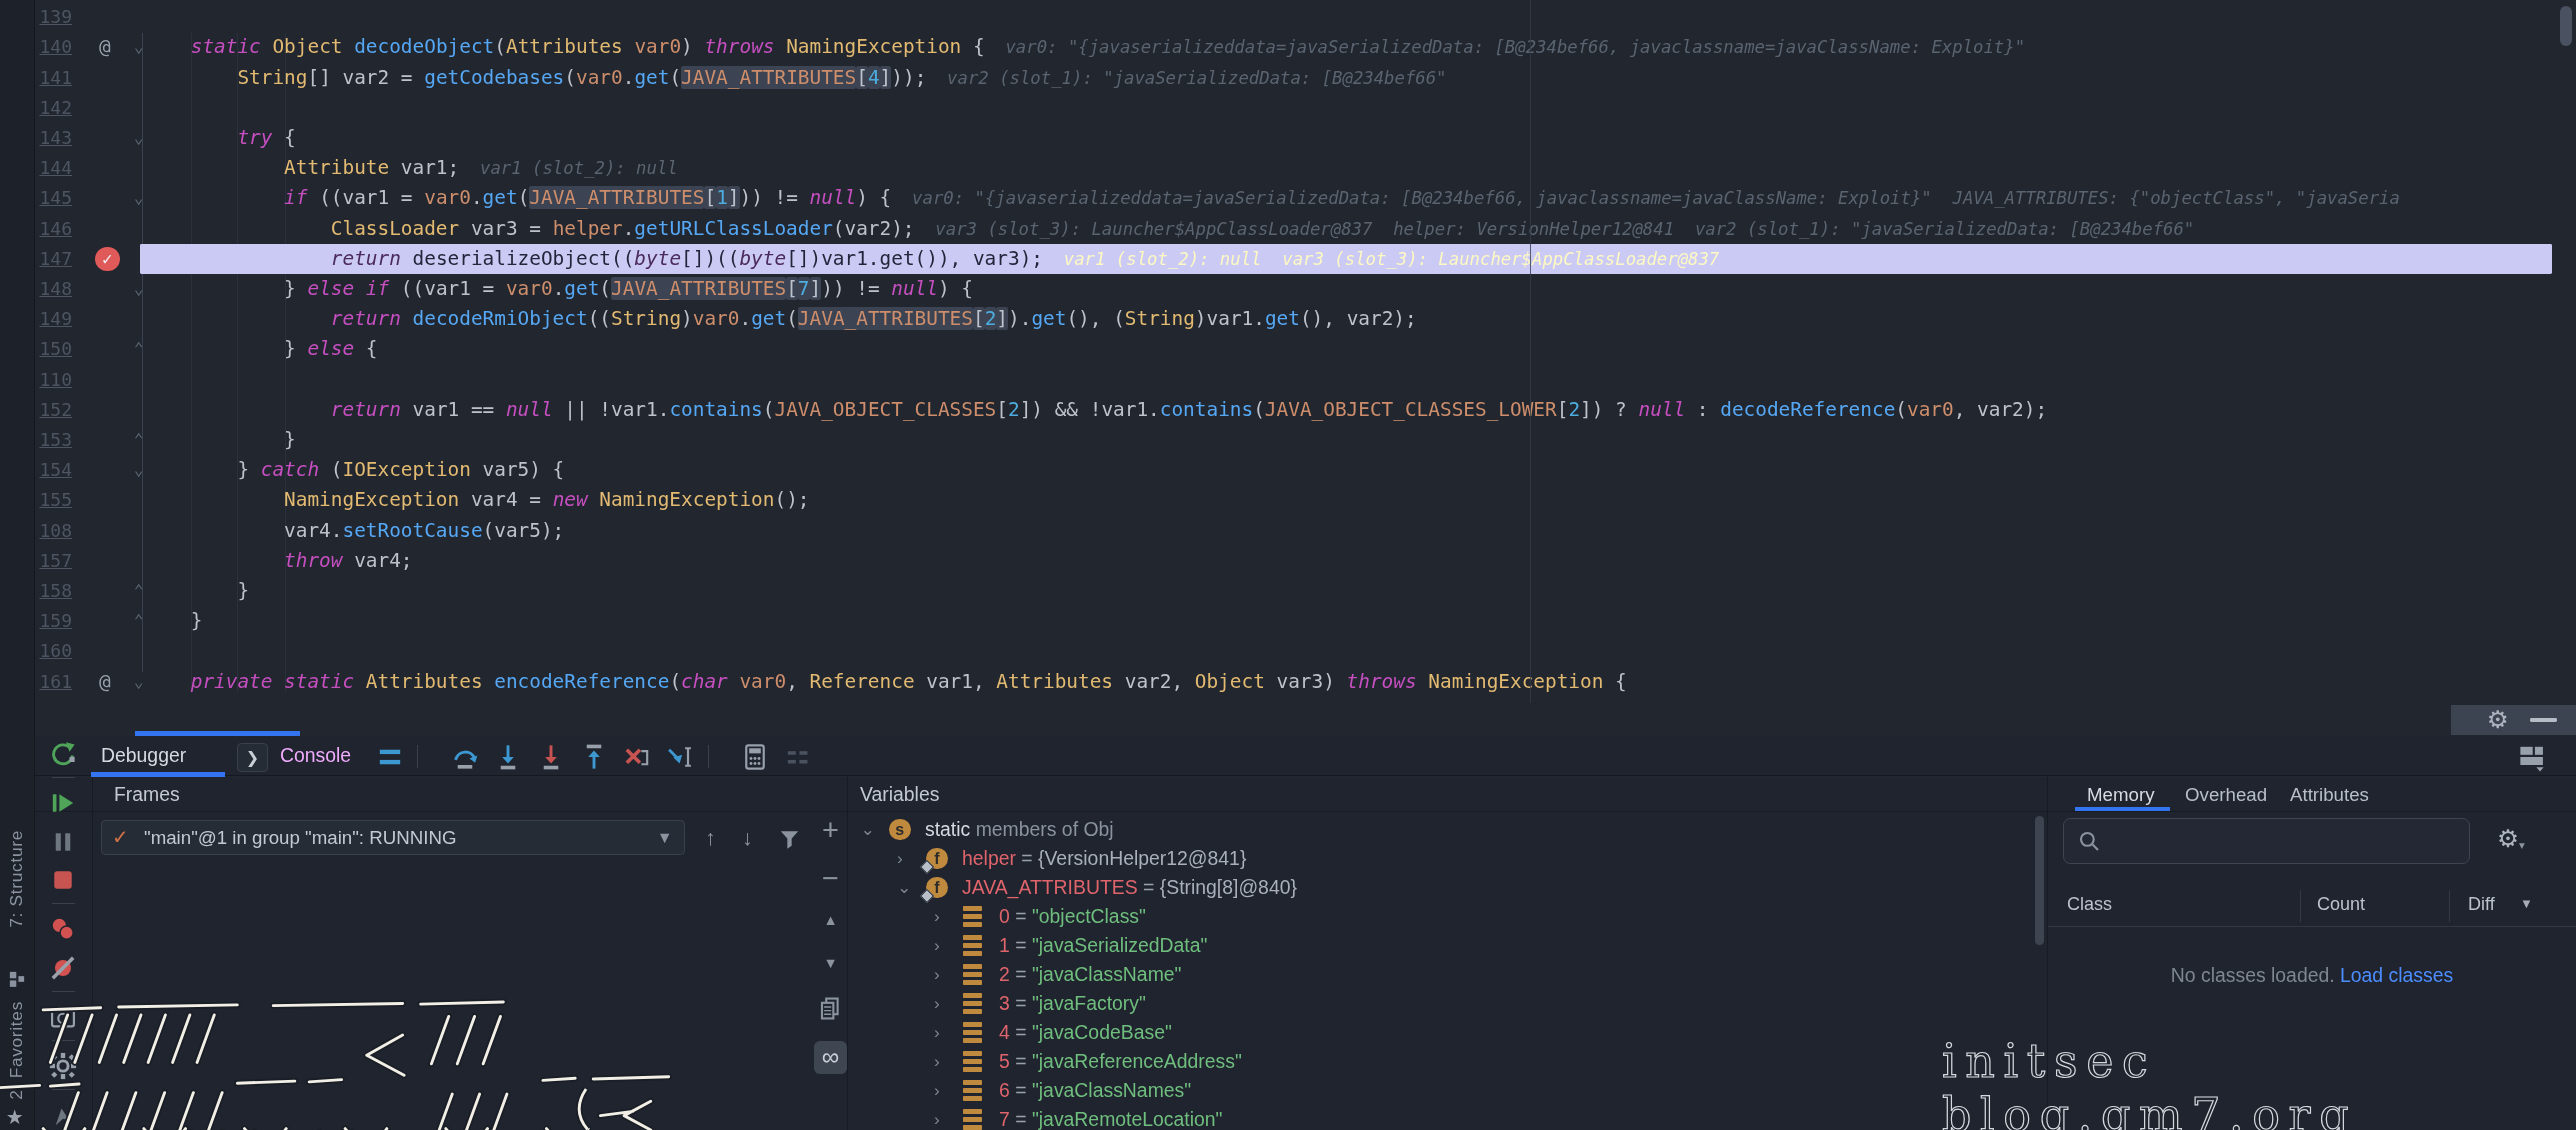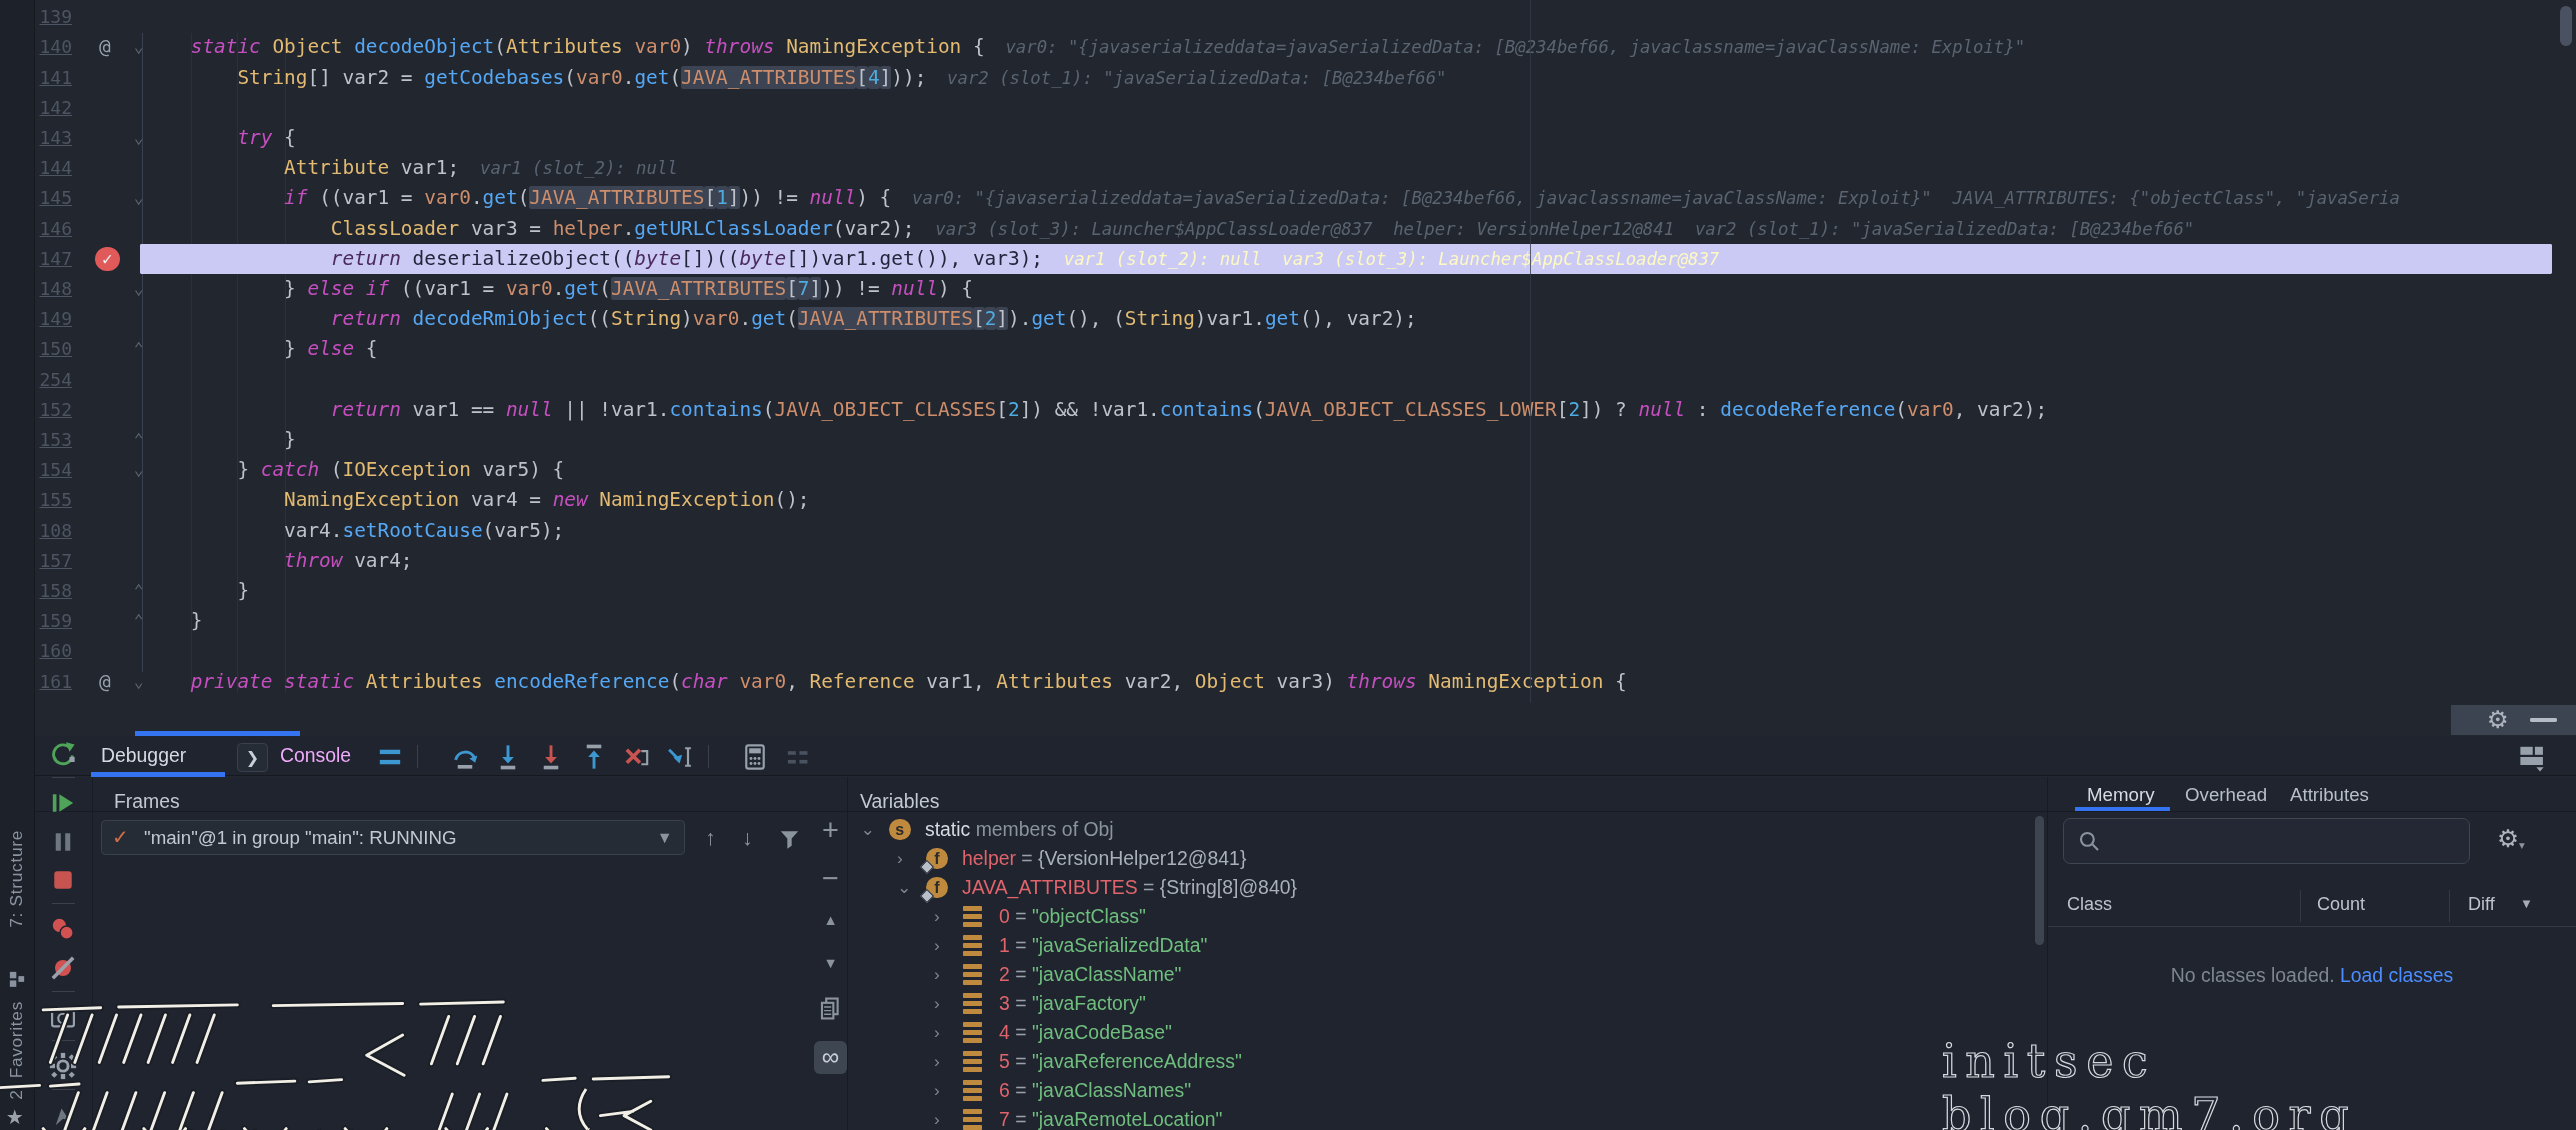--- a/index.html
+++ b/index.html
@@ -55,21 +55,21 @@
   .tbi{position:absolute;width:32px;height:32px;top:741px;}
   
   #dc{position:absolute;left:0;top:777px;width:2576px;height:354px;background:#1F242E;}
   #ostrip{position:absolute;left:0;top:0;width:35px;height:1131px;background:#1C212A;border-right:0.7px solid #14181F;box-sizing:border-box;}
   .vlabel{position:absolute;left:5.8px;writing-mode:vertical-rl;transform:rotate(180deg);
           color:#8B93A0;font-size:17.3px;letter-spacing:0.7px;white-space:nowrap;}
   #ltcol{position:absolute;left:35px;top:777px;width:58px;height:354px;border-right:0.7px solid #171C24;box-sizing:border-box;}
   .lti{position:absolute;left:47px;width:32px;height:32px;}
   .ltsep{position:absolute;left:52px;width:23px;height:1.4px;background:#3A414D;}
   #hdrband-border{position:absolute;left:35px;top:811px;width:2541px;height:0.7px;background:#171C24;}
-  .paneltitle{position:absolute;top:777px;line-height:35px;font-size:19.4px;color:#C3C9D2;margin-top:7px;}
+  .paneltitle{position:absolute;top:777px;line-height:35px;font-size:19.4px;color:#C3C9D2;}
   
   #threadbox{position:absolute;left:101px;top:820px;width:584px;height:35px;background:#262C36;
              border:0.7px solid #3A414D;border-radius:4.3px;box-sizing:border-box;}
   #threadbox .chk{position:absolute;left:10px;top:0;line-height:33px;color:#CE7046;font-size:20px;}
   #threadbox .ttext{position:absolute;left:42px;top:0;line-height:33px;color:#C3C9D2;font-size:18.7px;}
   #threadbox .dda{position:absolute;right:11.5px;top:0;line-height:33px;color:#8B939E;font-size:16px;}
   .favicon{position:absolute;color:#8B939E;}
   #midstrip{position:absolute;left:812px;top:777px;width:36px;height:354px;border-right:0.7px solid #171C24;box-sizing:border-box;}
   .msi{position:absolute;left:817px;width:27px;text-align:center;color:#8B939E;}
   #infbox{position:absolute;left:814px;top:1041px;width:33px;height:33px;background:#3E4652;border-radius:5.8px;
@@ -123,21 +123,21 @@
         <div class="eline" style="top: 63px;"><span class="lnum">141</span><span class="code"><span class="p">        </span><span class="t">String</span><span class="p">[] var2 = </span><span class="m">getCodebases</span><span class="p">(</span><span class="c">var0</span><span class="p">.</span><span class="m">get</span><span class="p">(</span><span class="c x">JAVA_ATTRIBUTES</span><span class="p x">[</span><span class="n x">4</span><span class="p x">]</span><span class="p">));</span><span class="h">  var2 (slot_1): "javaSerializedData: [B@234bef66"</span></span></div>
         <div class="eline" style="top: 93px;"><span class="lnum">142</span><span class="code"></span></div>
         <div class="eline" style="top: 123px;"><span class="lnum">143</span><span class="foldg">⌄</span><span class="code"><span class="p">        </span><span class="k">try </span><span class="p">{</span></span></div>
         <div class="eline" style="top: 153px;"><span class="lnum">144</span><span class="code"><span class="p">            </span><span class="t">Attribute </span><span class="p">var1;</span><span class="h">  var1 (slot_2): null</span></span></div>
         <div class="eline" style="top: 183px;"><span class="lnum">145</span><span class="foldg">⌄</span><span class="code"><span class="p">            </span><span class="k">if </span><span class="p">((var1 = </span><span class="c">var0</span><span class="p">.</span><span class="m">get</span><span class="p">(</span><span class="c x">JAVA_ATTRIBUTES</span><span class="p x">[</span><span class="n x">1</span><span class="p x">]</span><span class="p">)) != </span><span class="k">null</span><span class="p">) {</span><span class="h">  var0: "{javaserializeddata=javaSerializedData: [B@234bef66, javaclassname=javaClassName: Exploit}"  JAVA_ATTRIBUTES: {"objectClass", "javaSeria</span></span></div>
         <div class="eline" style="top: 214px;"><span class="lnum">146</span><span class="code"><span class="p">                </span><span class="t">ClassLoader </span><span class="p">var3 = </span><span class="c">helper</span><span class="p">.</span><span class="m">getURLClassLoader</span><span class="p">(var2);</span><span class="h">  var3 (slot_3): Launcher$AppClassLoader@837  helper: VersionHelper12@841  var2 (slot_1): "javaSerializedData: [B@234bef66"</span></span></div>
         <div class="eline cur" style="top: 244px;"><div class="hlbar"></div><span class="lnum">147</span><div class="bp">✓</div><span class="code"><span class="p">                </span><span class="k">return </span><span class="m">deserializeObject</span><span class="p">((</span><span class="k">byte</span><span class="p">[])((</span><span class="k">byte</span><span class="p">[])var1.</span><span class="m">get</span><span class="p">()), var3);</span><span class="h">  var1 (slot_2): null  var3 (slot_3): Launcher$AppClassLoader@837</span></span></div>
         <div class="eline" style="top: 274px;"><span class="lnum">148</span><span class="foldg">⌄</span><span class="code"><span class="p">            } </span><span class="k">else if </span><span class="p">((var1 = </span><span class="c">var0</span><span class="p">.</span><span class="m">get</span><span class="p">(</span><span class="c x">JAVA_ATTRIBUTES</span><span class="p x">[</span><span class="n x">7</span><span class="p x">]</span><span class="p">)) != </span><span class="k">null</span><span class="p">) {</span></span></div>
         <div class="eline" style="top: 304px;"><span class="lnum">149</span><span class="code"><span class="p">                </span><span class="k">return </span><span class="m">decodeRmiObject</span><span class="p">((</span><span class="t">String</span><span class="p">)</span><span class="c">var0</span><span class="p">.</span><span class="m">get</span><span class="p">(</span><span class="c x">JAVA_ATTRIBUTES</span><span class="p x">[</span><span class="n x">2</span><span class="p x">]</span><span class="p">).</span><span class="m">get</span><span class="p">(), (</span><span class="t">String</span><span class="p">)var1.</span><span class="m">get</span><span class="p">(), var2);</span></span></div>
         <div class="eline" style="top: 334px;"><span class="lnum">150</span><span class="foldg">⌃</span><span class="code"><span class="p">            } </span><span class="k">else </span><span class="p">{</span></span></div>
-        <div class="eline" style="top: 365px;"><span class="lnum">254</span></div>
+        <div class="eline" style="top: 365px;"><span class="lnum">110</span></div>
         <div class="eline" style="top: 395px;"><span class="lnum">152</span><span class="code"><span class="p">                </span><span class="k">return </span><span class="p">var1 == </span><span class="k">null</span><span class="p"> || !var1.</span><span class="m">contains</span><span class="p">(</span><span class="c">JAVA_OBJECT_CLASSES</span><span class="p">[</span><span class="n">2</span><span class="p">]) &amp;&amp; !var1.</span><span class="m">contains</span><span class="p">(</span><span class="c">JAVA_OBJECT_CLASSES_LOWER</span><span class="p">[</span><span class="n">2</span><span class="p">]) ? </span><span class="k">null</span><span class="p"> : </span><span class="m">decodeReference</span><span class="p">(</span><span class="c">var0</span><span class="p">, var2);</span></span></div>
         <div class="eline" style="top: 425px;"><span class="lnum">153</span><span class="foldg">⌃</span><span class="code"><span class="p">            }</span></span></div>
         <div class="eline" style="top: 455px;"><span class="lnum">154</span><span class="foldg">⌄</span><span class="code"><span class="p">        } </span><span class="k">catch </span><span class="p">(</span><span class="t">IOException </span><span class="p">var5) {</span></span></div>
         <div class="eline" style="top: 485px;"><span class="lnum">155</span><span class="code"><span class="p">            </span><span class="t">NamingException </span><span class="p">var4 = </span><span class="k">new </span><span class="t">NamingException</span><span class="p">();</span></span></div>
         <div class="eline" style="top: 516px;"><span class="lnum">108</span><span class="code"><span class="p">            var4.</span><span class="m">setRootCause</span><span class="p">(var5);</span></span></div>
         <div class="eline" style="top: 546px;"><span class="lnum">157</span><span class="code"><span class="p">            </span><span class="k">throw </span><span class="p">var4;</span></span></div>
         <div class="eline" style="top: 576px;"><span class="lnum">158</span><span class="foldg">⌃</span><span class="code"><span class="p">        }</span></span></div>
         <div class="eline" style="top: 606px;"><span class="lnum">159</span><span class="foldg">⌃</span><span class="code"><span class="p">    }</span></span></div>
         <div class="eline" style="top: 636px;"><span class="lnum">160</span><span class="code"></span></div>
         <div class="eline" style="top: 667px;"><span class="lnum">161</span><span class="atg">@</span><span class="foldg">⌄</span><span class="code"><span class="p">    </span><span class="k">private static </span><span class="t">Attributes </span><span class="m">encodeReference</span><span class="p">(</span><span class="k">char </span><span class="c">var0</span><span class="p">, </span><span class="t">Reference </span><span class="p">var1, </span><span class="t">Attributes </span><span class="p">var2, </span><span class="t">Object </span><span class="p">var3) </span><span class="k">throws </span><span class="t">NamingException</span><span class="p"> {</span></span></div>

